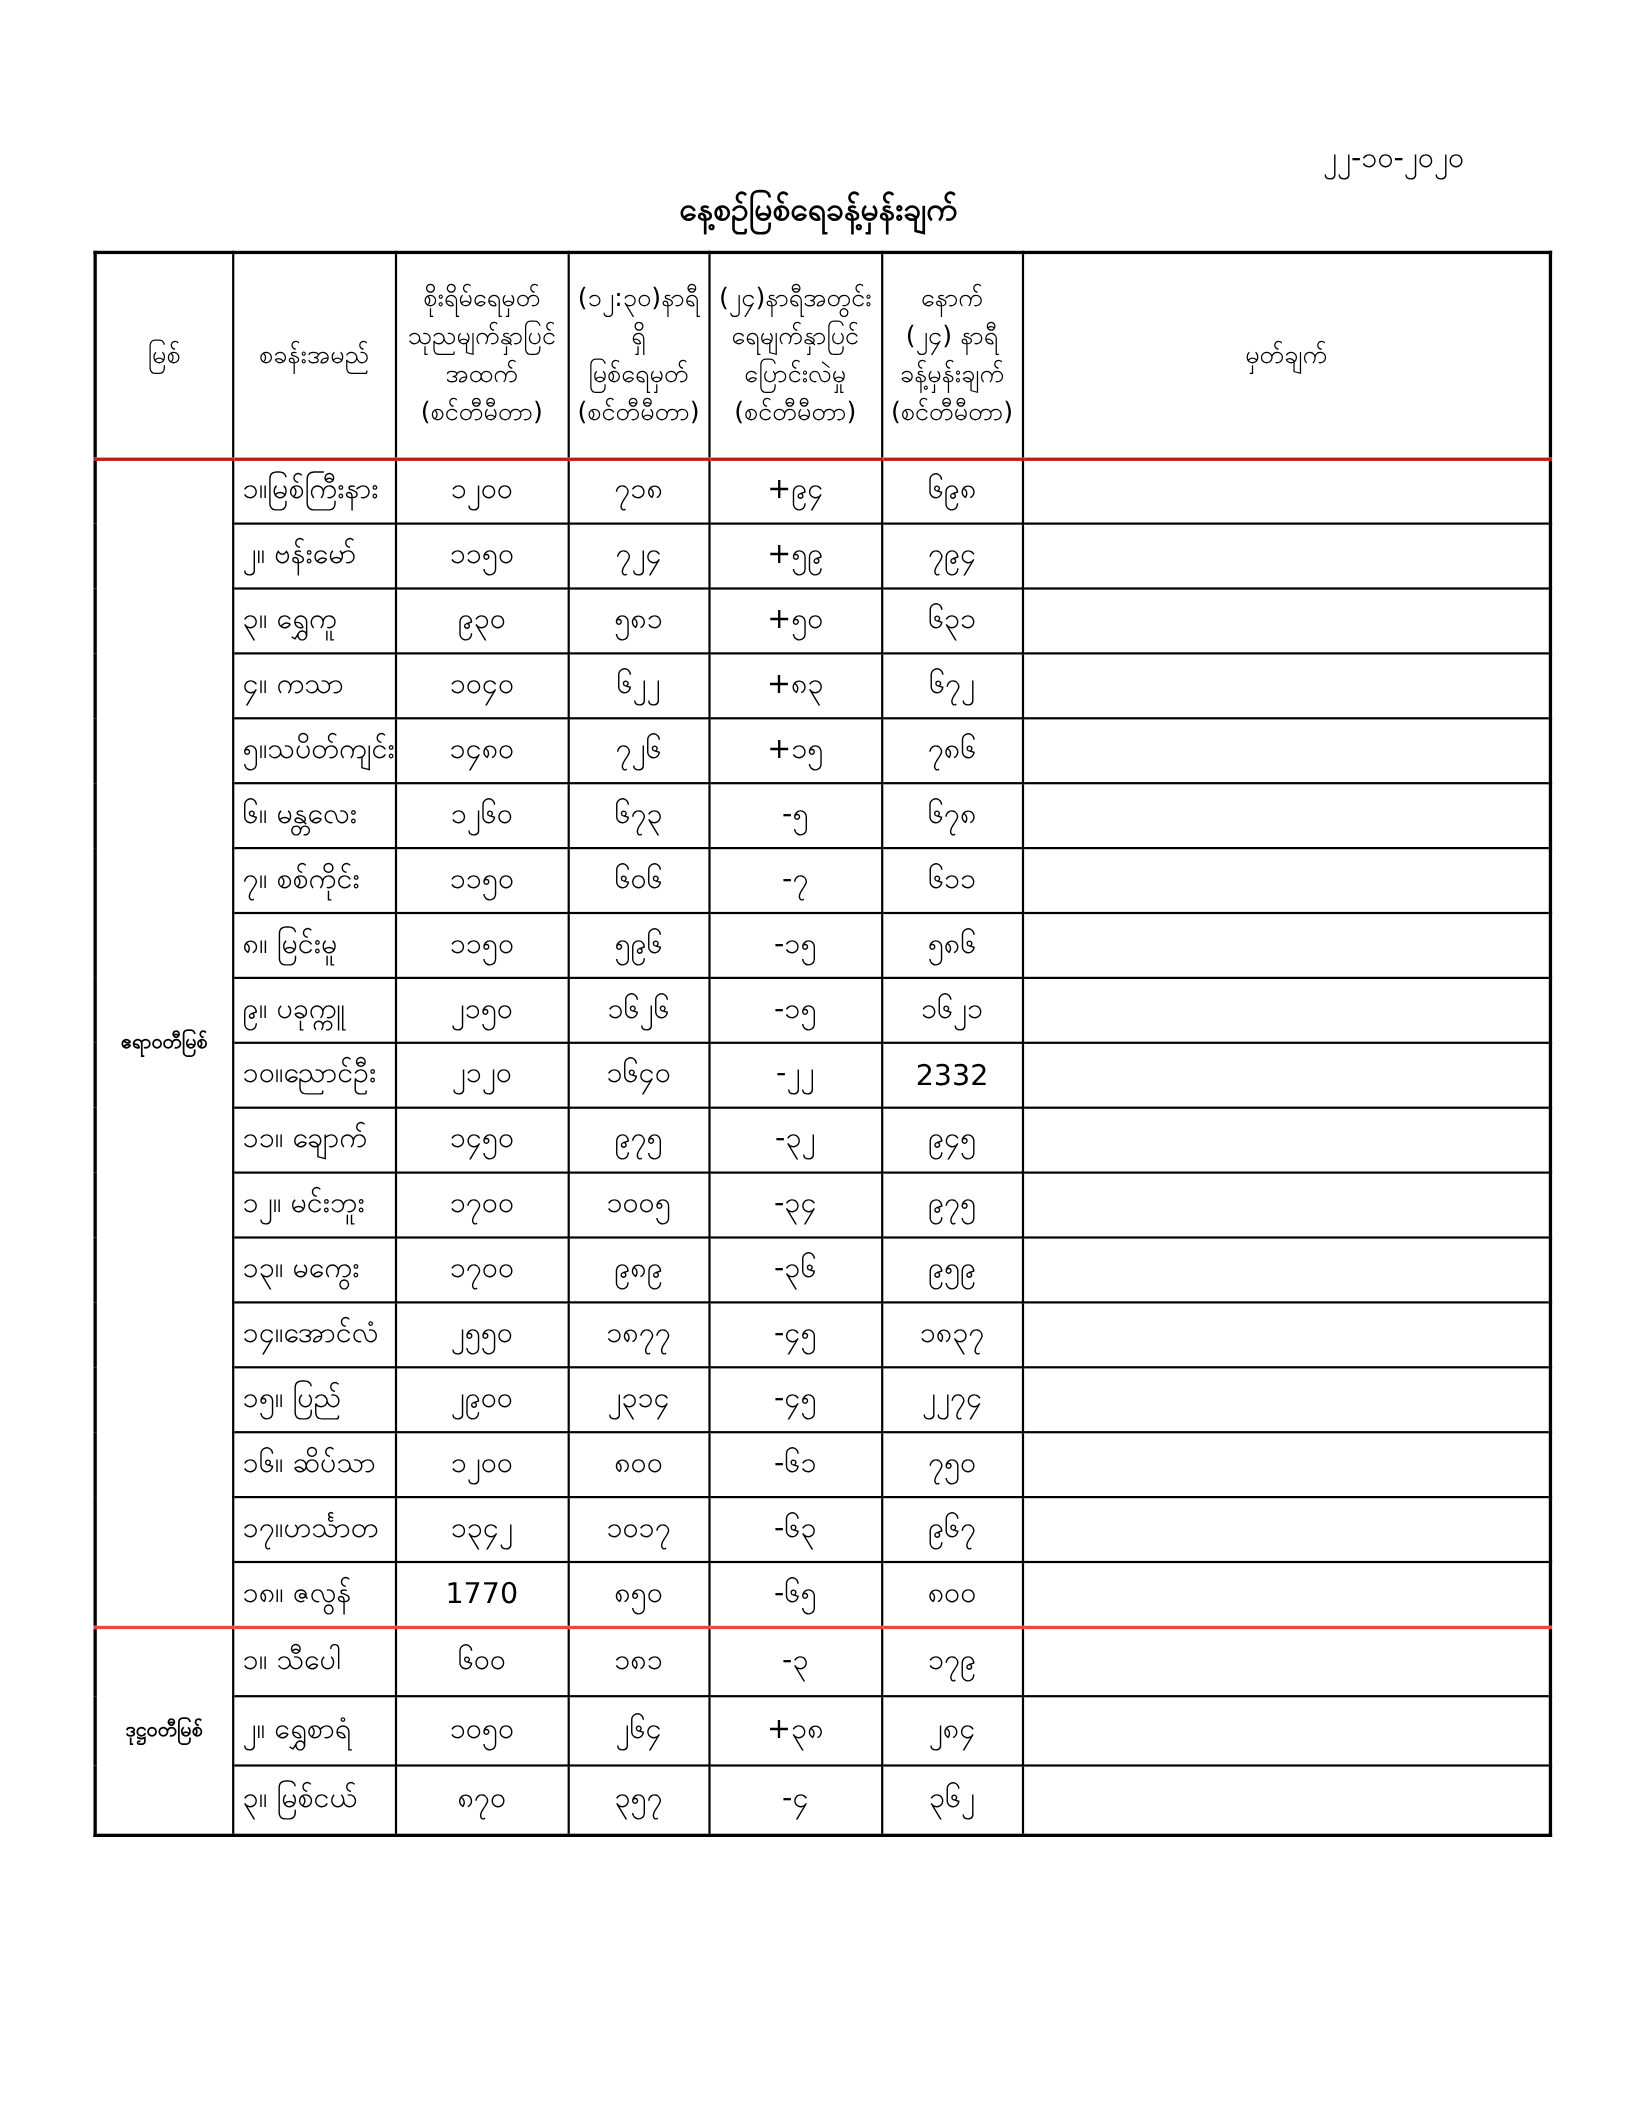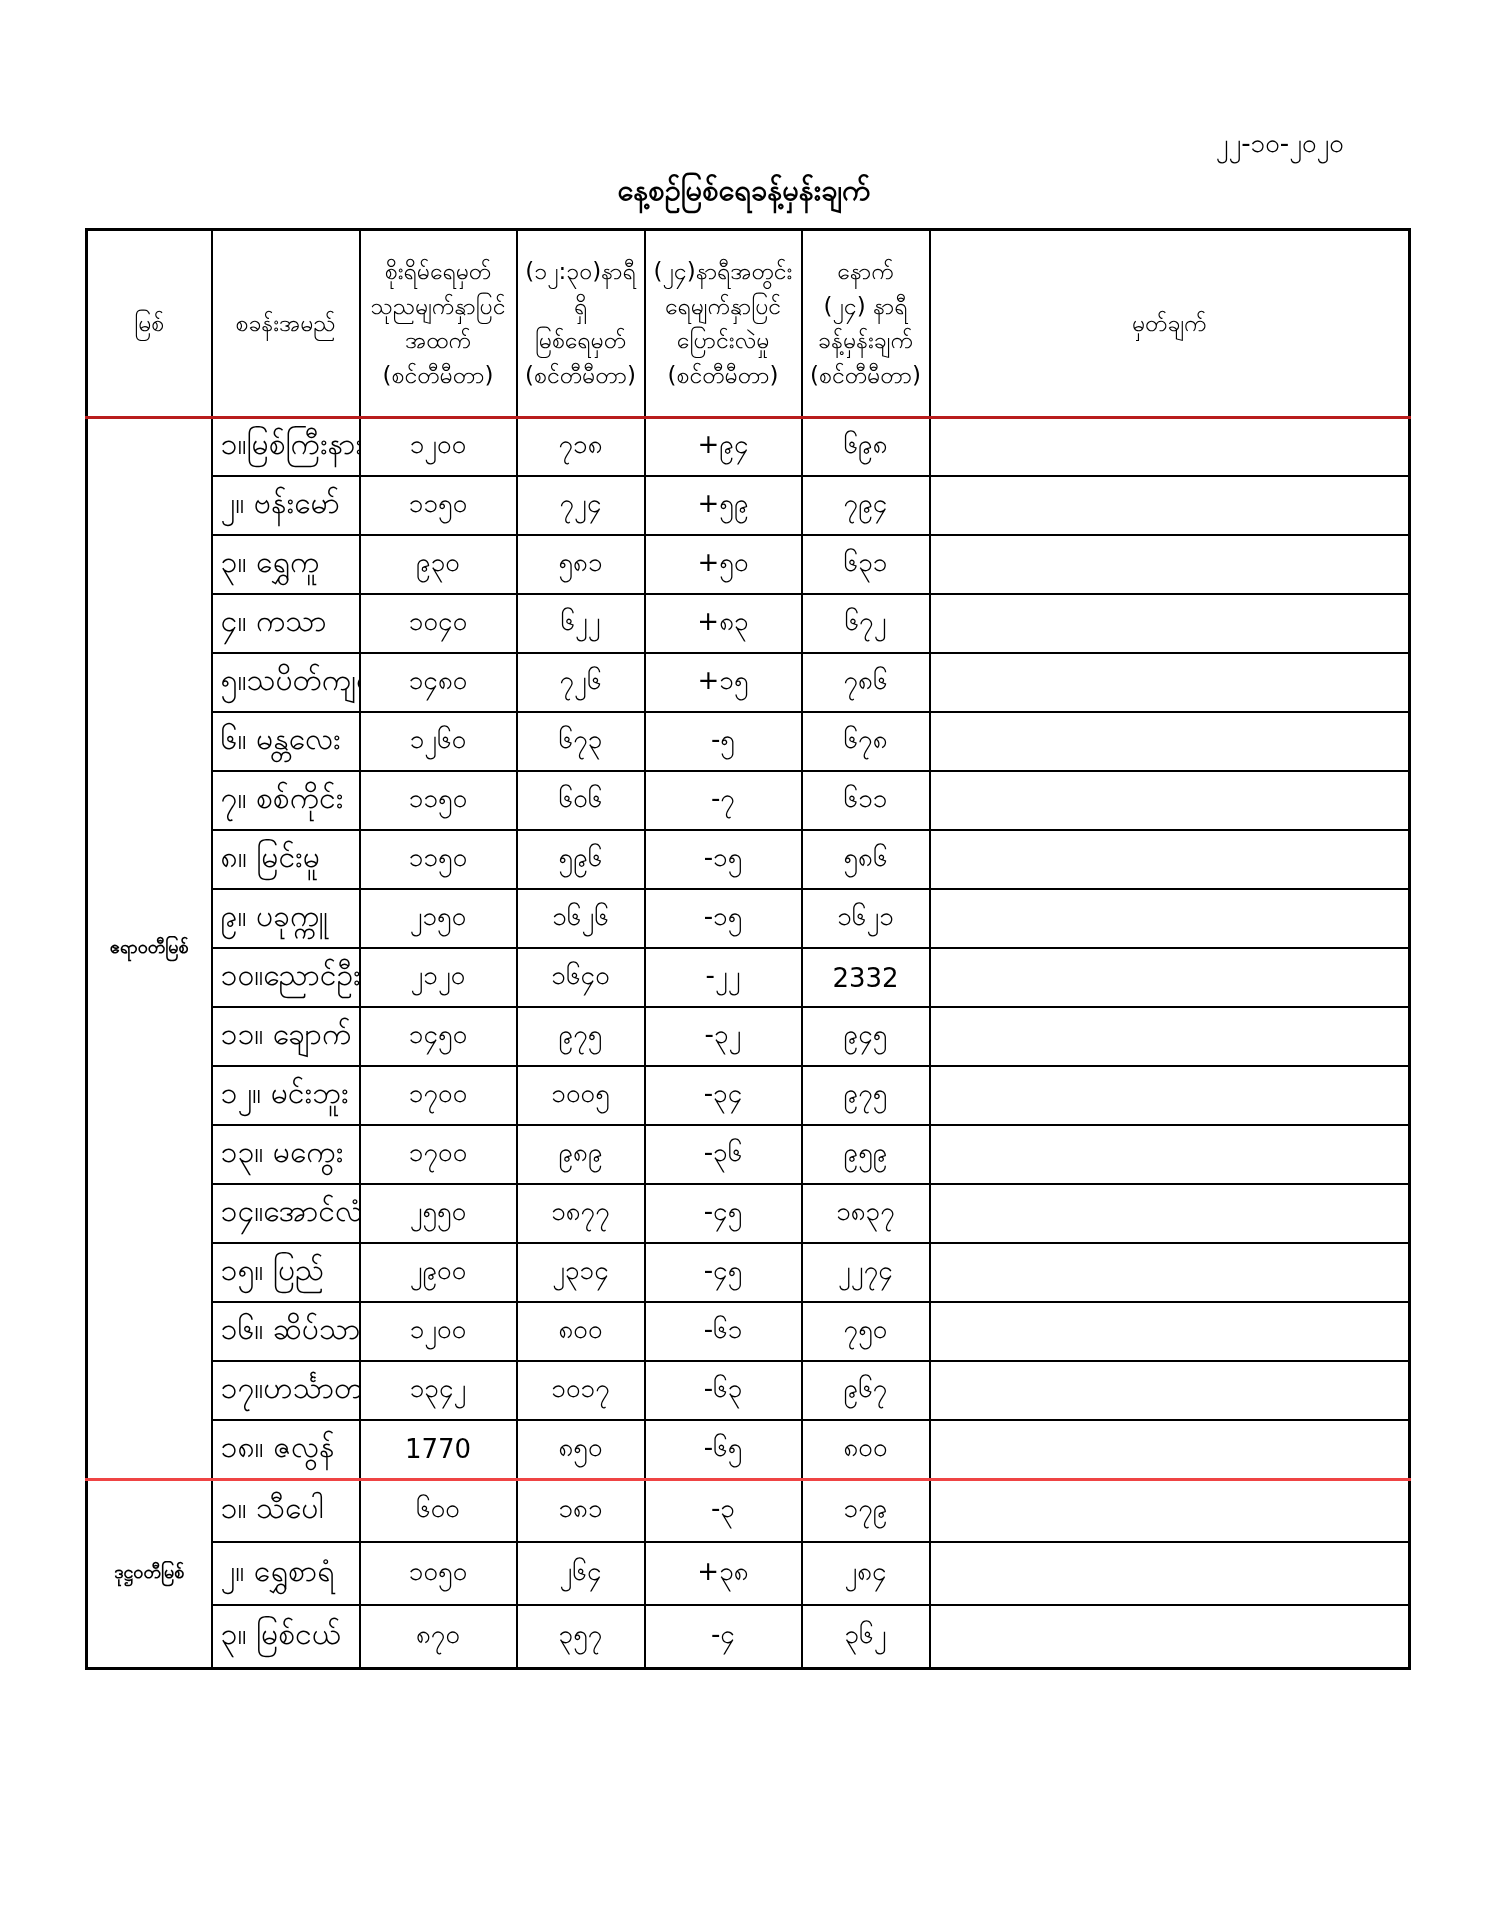--- a/index.html
+++ b/index.html
@@ -13,21 +13,21 @@
     text-align:center;
     font-weight:bold;
     font-size:29px;
     line-height:1.6;
     padding-top:28px;
     white-space:pre-line;
   }
   .doc-date{
     position:absolute;
     top:126px;
-    right:144px;
+    right:157px;
     font-size:26px;
   }
   table.river-table{
     border-collapse:collapse;
     table-layout:fixed;
     width:1323px;
     margin:14px 0 0 85px;
     border:3px solid #000;
   }
   .river-table col.c-river{width:125px;}
@@ -52,21 +52,21 @@
     white-space:pre-line;
     border-bottom:3px solid #b91c1c;
   }
   .river-table tbody tr{height:59px;}
   .river-table tbody tr.g2{height:63px;}
   .river-table tbody tr.g2-first td{border-top:3px solid #ef4444;}
   .river-table tbody td{font-size:26px;}
   .river-table td.station{
     text-align:left;
     padding-left:8px;
-    font-size:30px;
+    font-size:26px;
     white-space:nowrap;
   }
   .river-table td.river-cell{
     font-weight:bold;
     font-size:18px;
   }
 </style>
 </head>
 <body>
 

